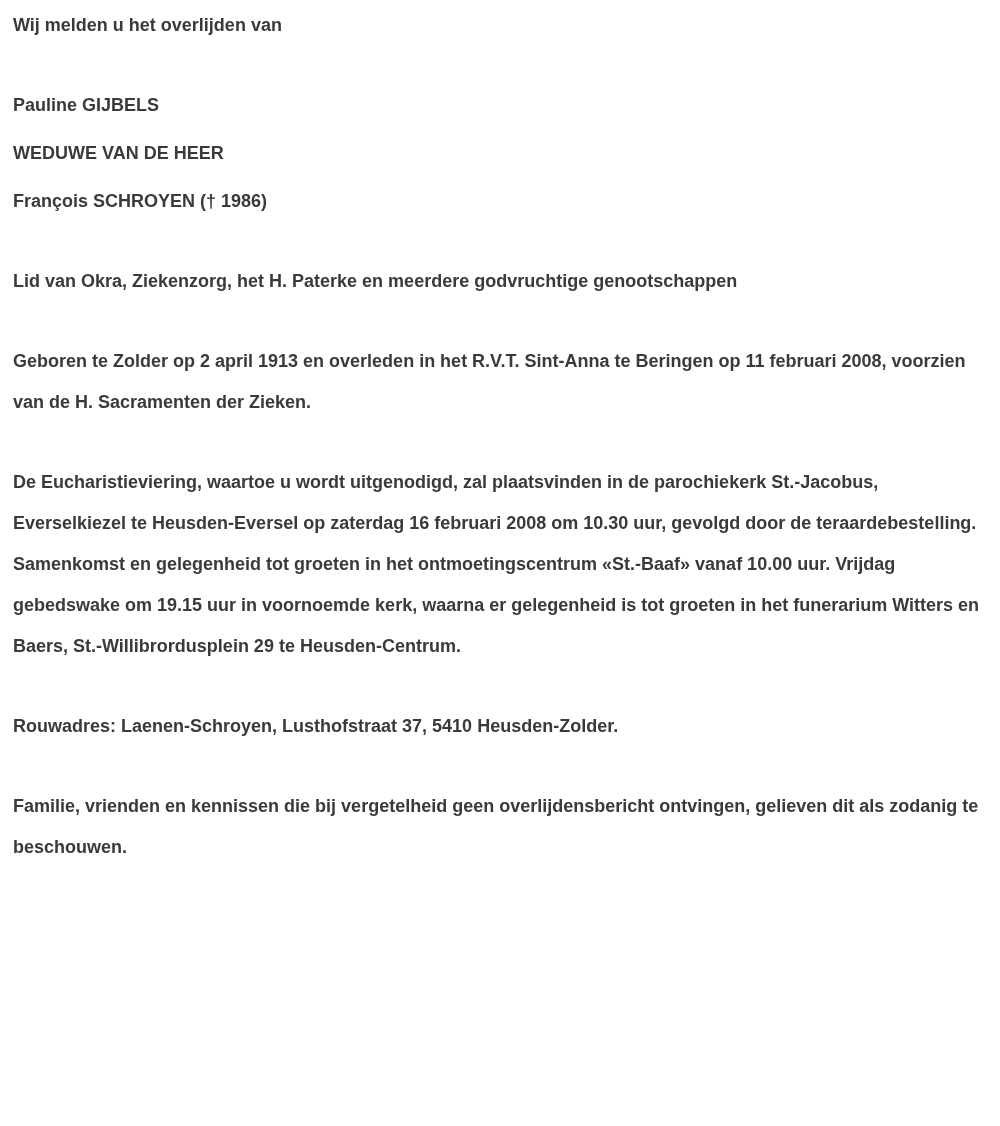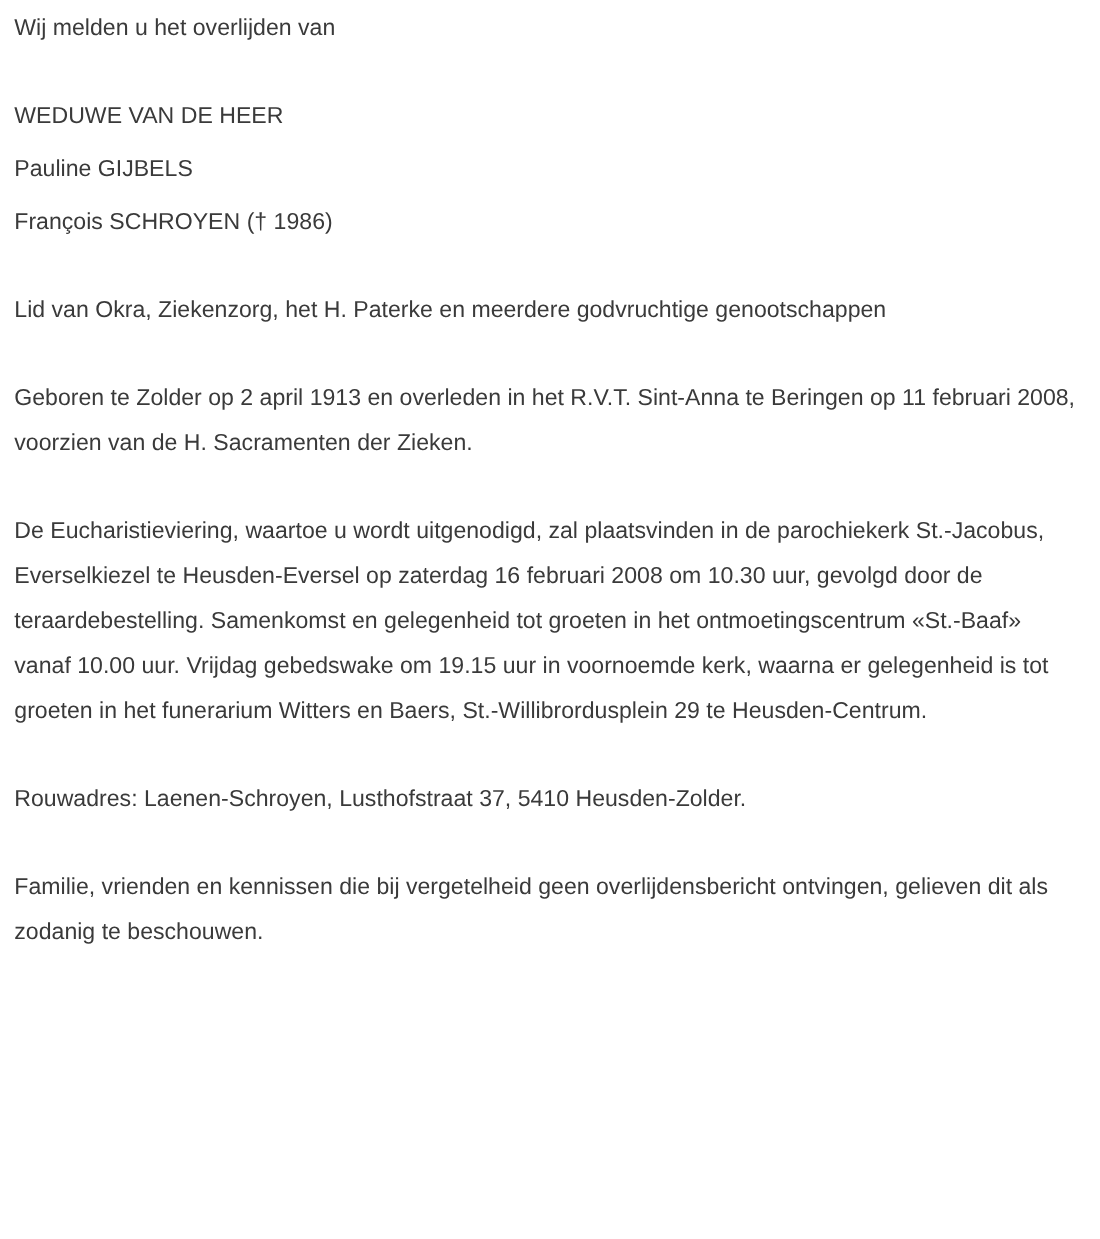--- a/index.html
+++ b/index.html
@@ -14,46 +14,46 @@
     color: #3a3a3a;
     -webkit-font-smoothing: antialiased;
   }
   .page {
     box-sizing: border-box;
     width: 1000px;
     padding: 5px 14px 24px 13px;
   }
   .page p {
     margin: 0;
-    font-size: 21px;
+    font-size: 18px;
     line-height: 41px;
     max-width: 972px;
-    font-weight: 400;
+    font-weight: 700;
   }
   p.para {
     margin-bottom: 39px;
   }
   p.hline {
     margin-bottom: 7px;
   }
   .bold {
     font-weight: 700;
   }
 </style>
 </head>
 <body>
 
 <div class="page">
 
   <p class="para">Wij melden u het overlijden van</p>
 
 
+  <p class="hline bold">Pauline GIJBELS</p>
+
   <p class="hline">WEDUWE VAN DE HEER</p>
-
-  <p class="hline bold">Pauline GIJBELS</p>
 
   <p class="para">François SCHROYEN († 1986)</p>
 
   <p class="para">Lid van Okra, Ziekenzorg, het H. Paterke en meerdere godvruchtige genootschappen</p>
 
   <p class="para">Geboren te Zolder op 2 april 1913 en overleden in het R.V.T. Sint-Anna te Beringen op 11 februari 2008, voorzien van de H. Sacramenten der Zieken.</p>
 
   <p class="para">De Eucharistieviering, waartoe u wordt uitgenodigd, zal plaatsvinden in de parochiekerk St.-Jacobus, Everselkiezel te Heusden-Eversel op zaterdag 16 februari 2008 om 10.30 uur, gevolgd door de teraardebestelling. Samenkomst en gelegenheid tot groeten in het ontmoetingscentrum «St.-Baaf» vanaf 10.00 uur. Vrijdag gebedswake om 19.15 uur in voornoemde kerk, waarna er gelegenheid is tot groeten in het funerarium Witters en Baers, St.-Willibrordusplein 29 te Heusden-Centrum.</p>
 
   <p class="para">Rouwadres: Laenen-Schroyen, Lusthofstraat 37, 5410 Heusden-Zolder.</p>

